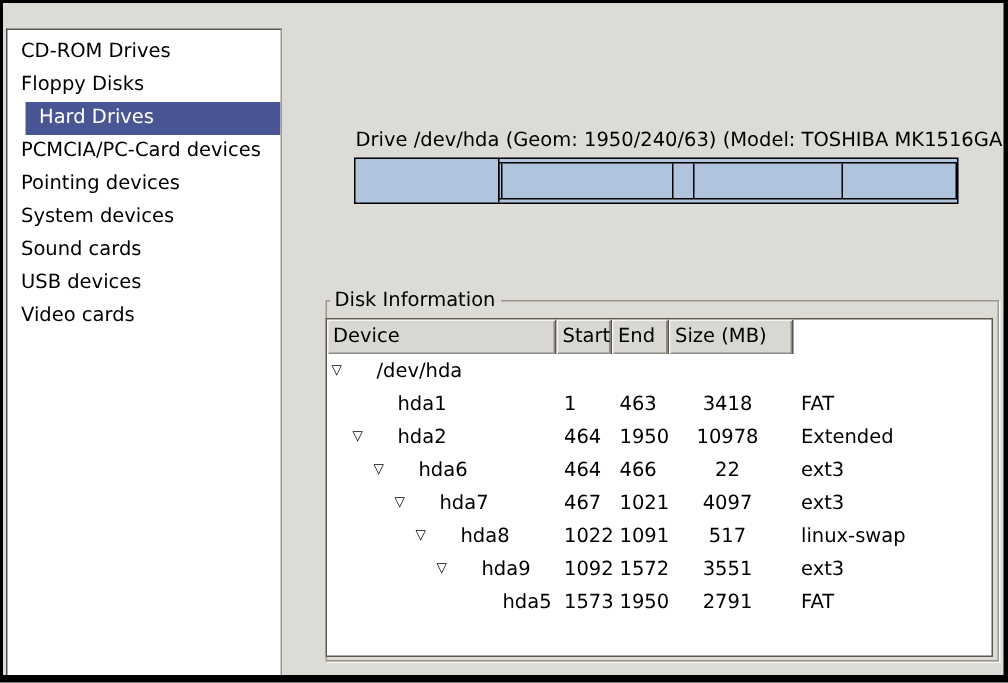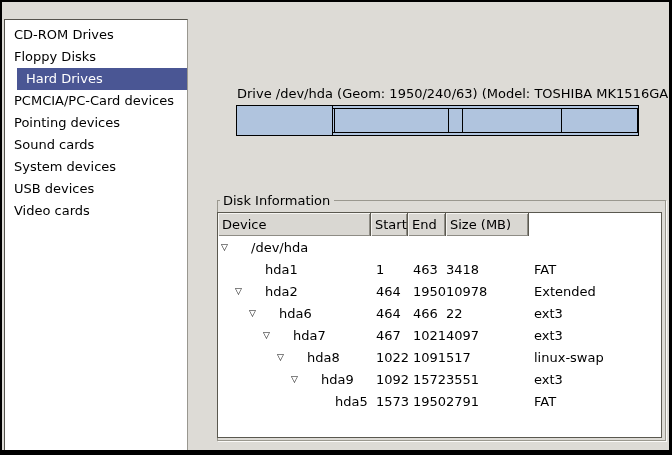--- a/index.html
+++ b/index.html
@@ -44,39 +44,39 @@
   .th{
     box-sizing:border-box;flex:none;overflow:hidden;white-space:nowrap;
     background:#d9d7d2;border-right:1px solid #5a584f;
     box-shadow:inset 1px 1px 0 #f6f5f2, inset -1px -1px 0 #8e8c85;
     padding:4px 0 0 4px;cursor:default;
   }
   .tr{display:flex;height:22px;align-items:center;}
   .td{box-sizing:border-box;flex:none;overflow:hidden;white-space:nowrap;}
   .w-dev{width:153px}.w-start{width:37px}.w-end{width:38px}.w-size{width:83px}.w-type{width:147px}
   .pad{padding-left:5px}
-  .num{text-align:left;padding-right:5px}
+  .num{text-align:center;padding-right:5px}
   .dev{display:flex;align-items:center;}
   .expander{flex:none;display:inline-block;width:12px;font-size:9px;line-height:10px;}
   .dev-label{margin-left:18px;}
 </style>
 </head>
 <body>
 
 <div class="window">
 
   <div class="sidebar">
 
   <div class="sb-item">CD-ROM Drives</div>
       <div class="sb-item">Floppy Disks</div>
       <div class="sb-item selected">Hard Drives</div>
       <div class="sb-item">PCMCIA/PC-Card devices</div>
       <div class="sb-item">Pointing devices</div>
+      <div class="sb-item">System devices</div>
       <div class="sb-item">Sound cards</div>
-      <div class="sb-item">System devices</div>
       <div class="sb-item">USB devices</div>
       <div class="sb-item">Video cards</div>
     </div>
 
   <div class="drive-title">Drive /dev/hda (Geom: 1950/240/63) (Model: TOSHIBA MK1516GAP)</div>
 
   <div class="partition-bar">
 
   <div class="vline" style="left: 95px;"></div>
       <div class="ext-box" style="left: 95px;">

